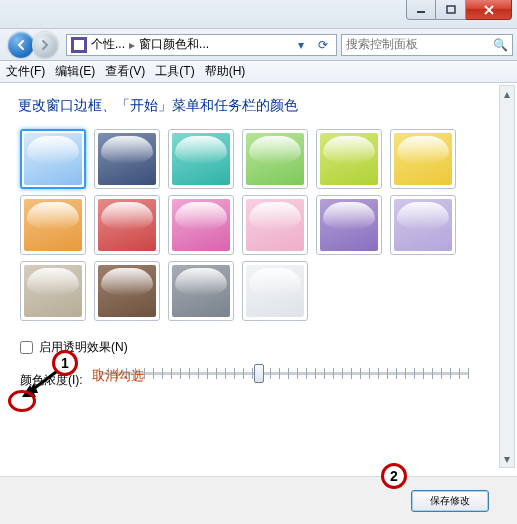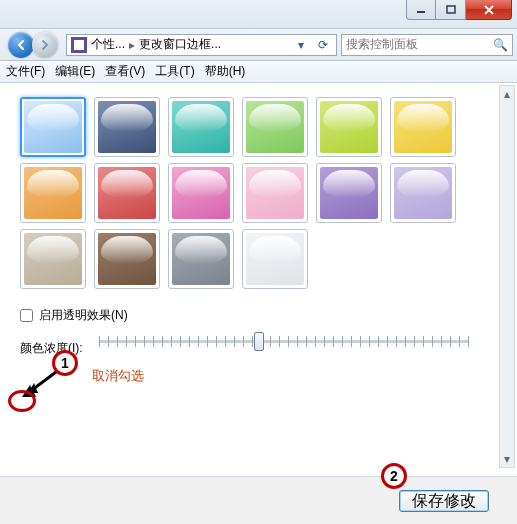--- a/index.html
+++ b/index.html
@@ -147,21 +147,21 @@
     .footer {
       position:absolute; left:0; right:0; bottom:0; height:48px;
       background:#f0f0f0; border-top:1px solid #d7dde3;
       display:flex; align-items:center; justify-content:flex-end;
       padding-right:28px; gap:10px;
     }
     .btn {
       min-width:78px; height:22px; padding:0 12px;
       border:1px solid #8896a5;
       background:linear-gradient(to bottom,#fdfdfe,#e5eaf0);
-      font-size:16px; cursor:pointer;
+      font-size:10px; cursor:pointer;
       border-radius:3px;
     }
     .btn.primary {
       border-color:#3c7fb1;
       box-shadow: 0 0 0 1px #a7d1f0 inset;
     }
     
     .anno-circle {
       position:absolute; width:26px; height:26px;
       border:3px solid #c00000; border-radius:50%;
@@ -215,21 +215,21 @@
     <div class="navcircle fwd">
       <svg width="12" height="12" viewBox="0 0 12 12">
           <path d="M4 2 L8 6 L4 10" stroke="#8a97a6" stroke-width="2" fill="none" stroke-linecap="round"></path>
         </svg>
     </div>
   </div>
   <div class="addr">
     <span class="appicon"></span>
     <span>个性...</span>
     <span class="sep">▸</span>
-    <span>更改窗口边框...</span>
+    <span>窗口颜色和...</span>
     <span style="flex:1"></span>
     <span class="dropdown">▾</span>
     <span class="refresh">⟳</span>
   </div>
   <div class="searchbox">
     <span style="flex:1">搜索控制面板</span>
     <span class="sicon">🔍</span>
   </div>
 </div>
 
@@ -242,20 +242,21 @@
 </div>
 
 <div class="content">
 
   <div class="scrollbar">
     <div class="arrow">▴</div>
     <div class="track"></div>
     <div class="arrow" style="position:absolute;bottom:0;left:0;right:0">▾</div>
   </div>
 
+  <h2 class="heading">更改窗口边框、「开始」菜单和任务栏的颜色</h2>
 
   <div class="swatchgrid" id="swatchgrid">
       <div class="swatch selected">
         <div class="swatch-inner" style="background: linear-gradient(160deg, rgb(214, 233, 251) 0%, rgb(169, 208, 245) 60%, rgb(140, 190, 240) 100%);"></div>
       </div>
       <div class="swatch">
         <div class="swatch-inner" style="background: linear-gradient(160deg, rgb(126, 143, 176), rgb(58, 79, 120));"></div>
       </div>
       <div class="swatch">
         <div class="swatch-inner" style="background: linear-gradient(160deg, rgb(127, 216, 208), rgb(47, 179, 168));"></div>

